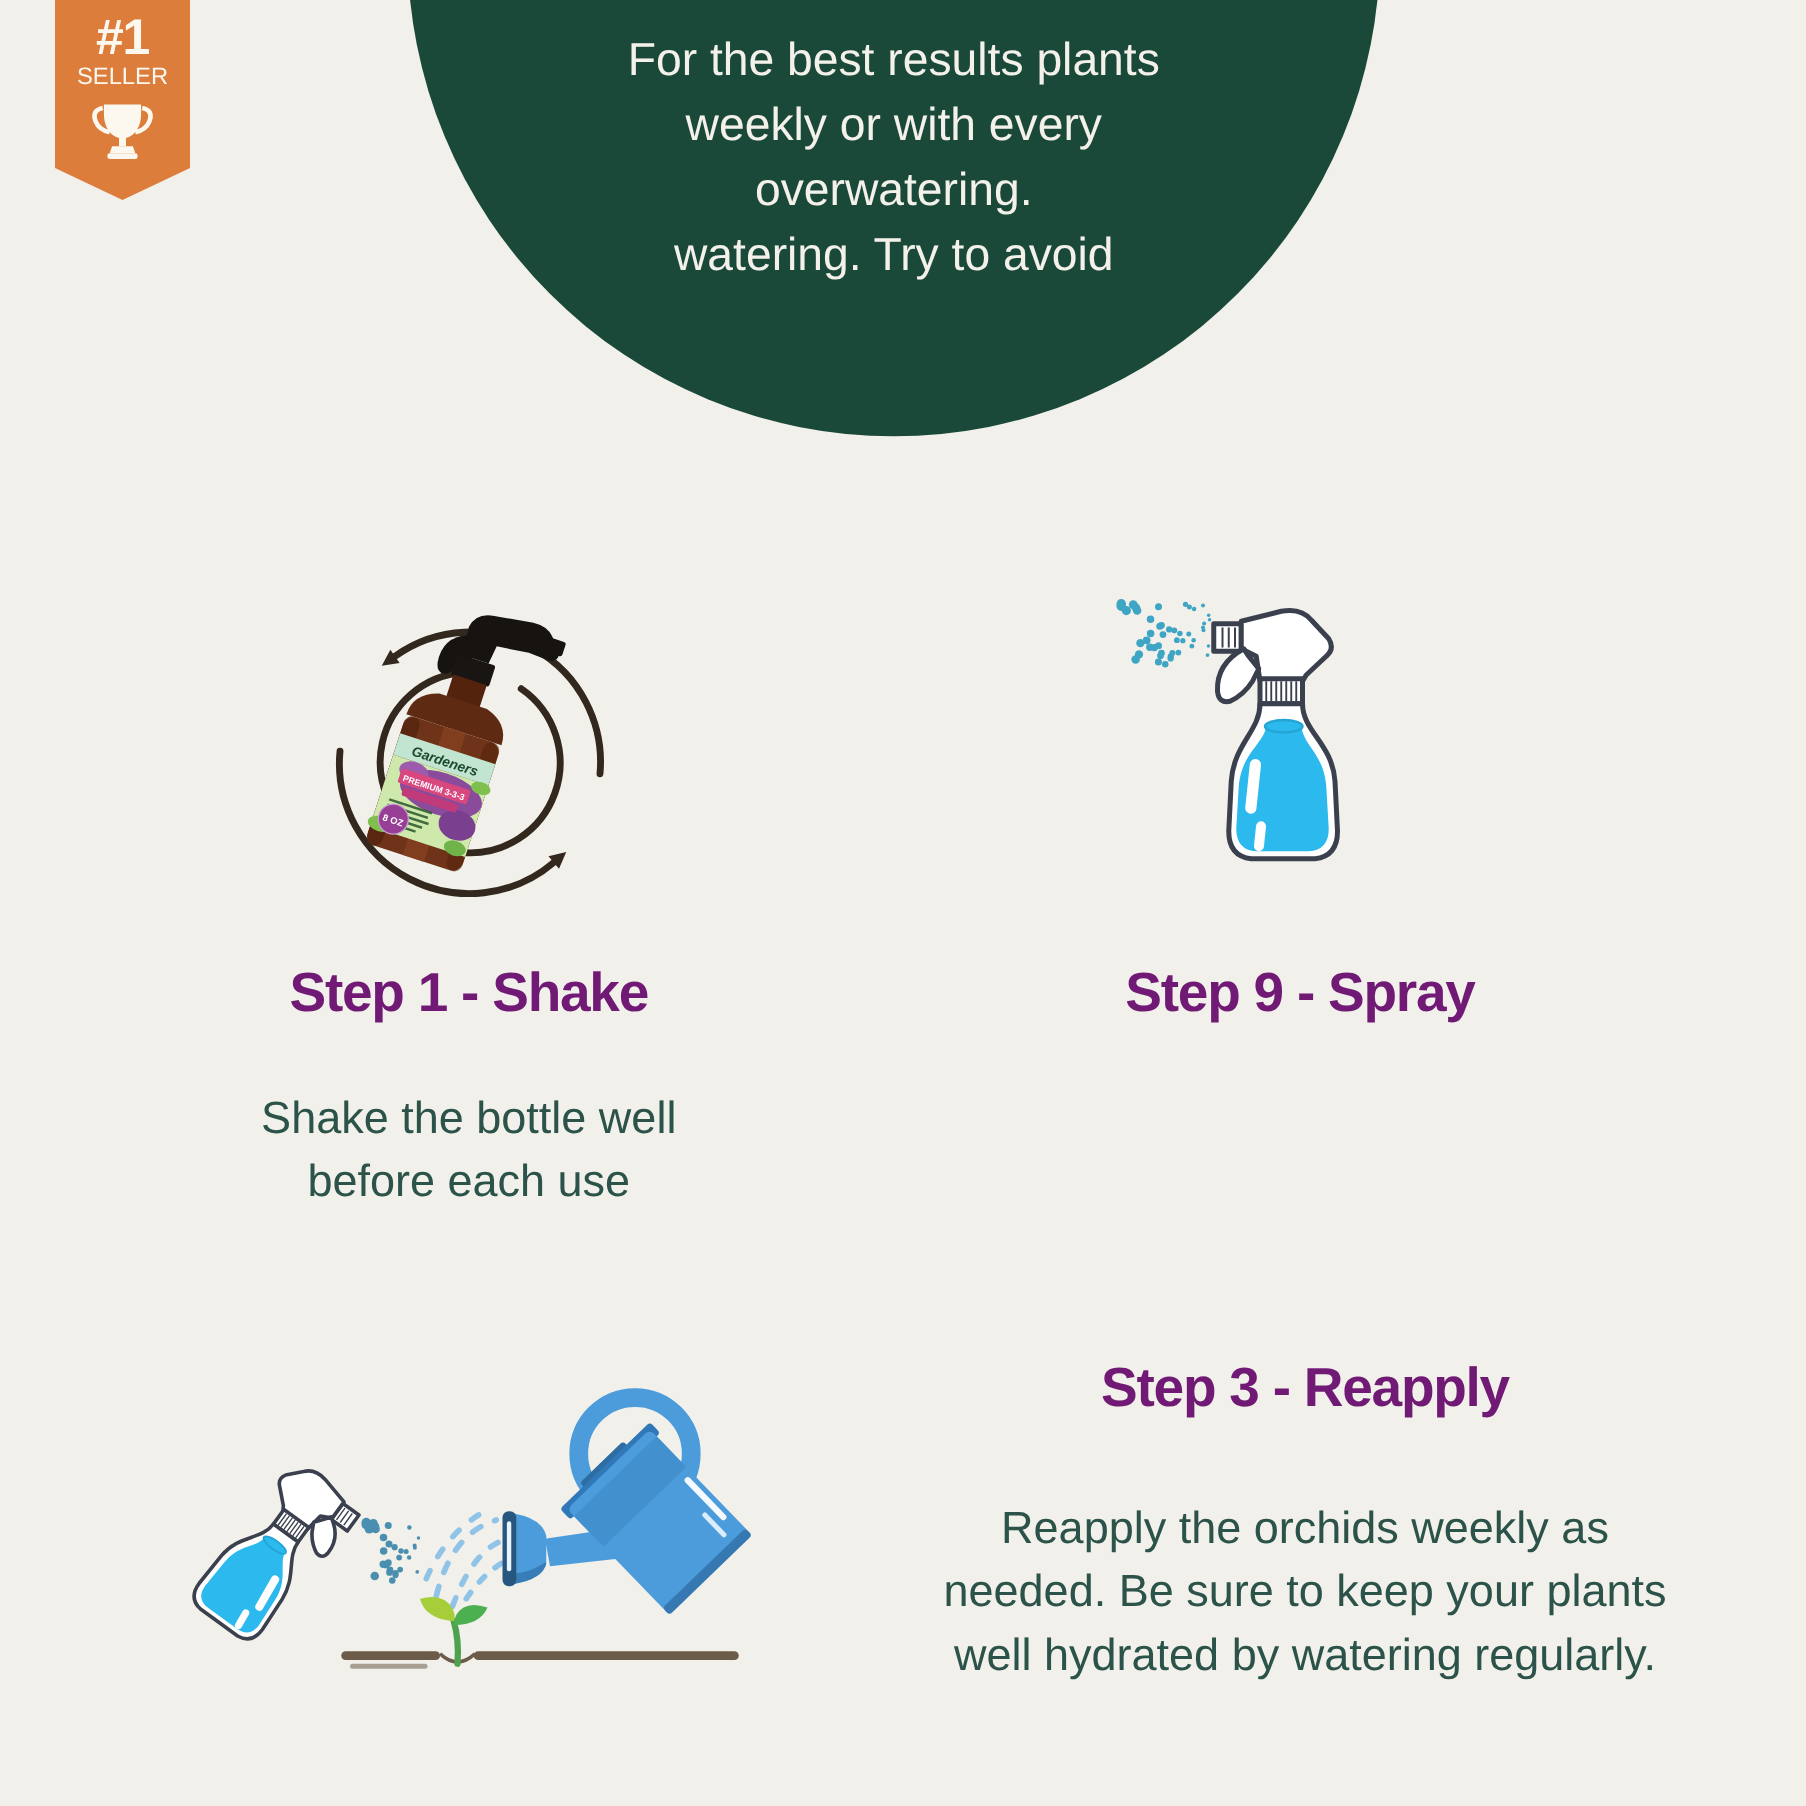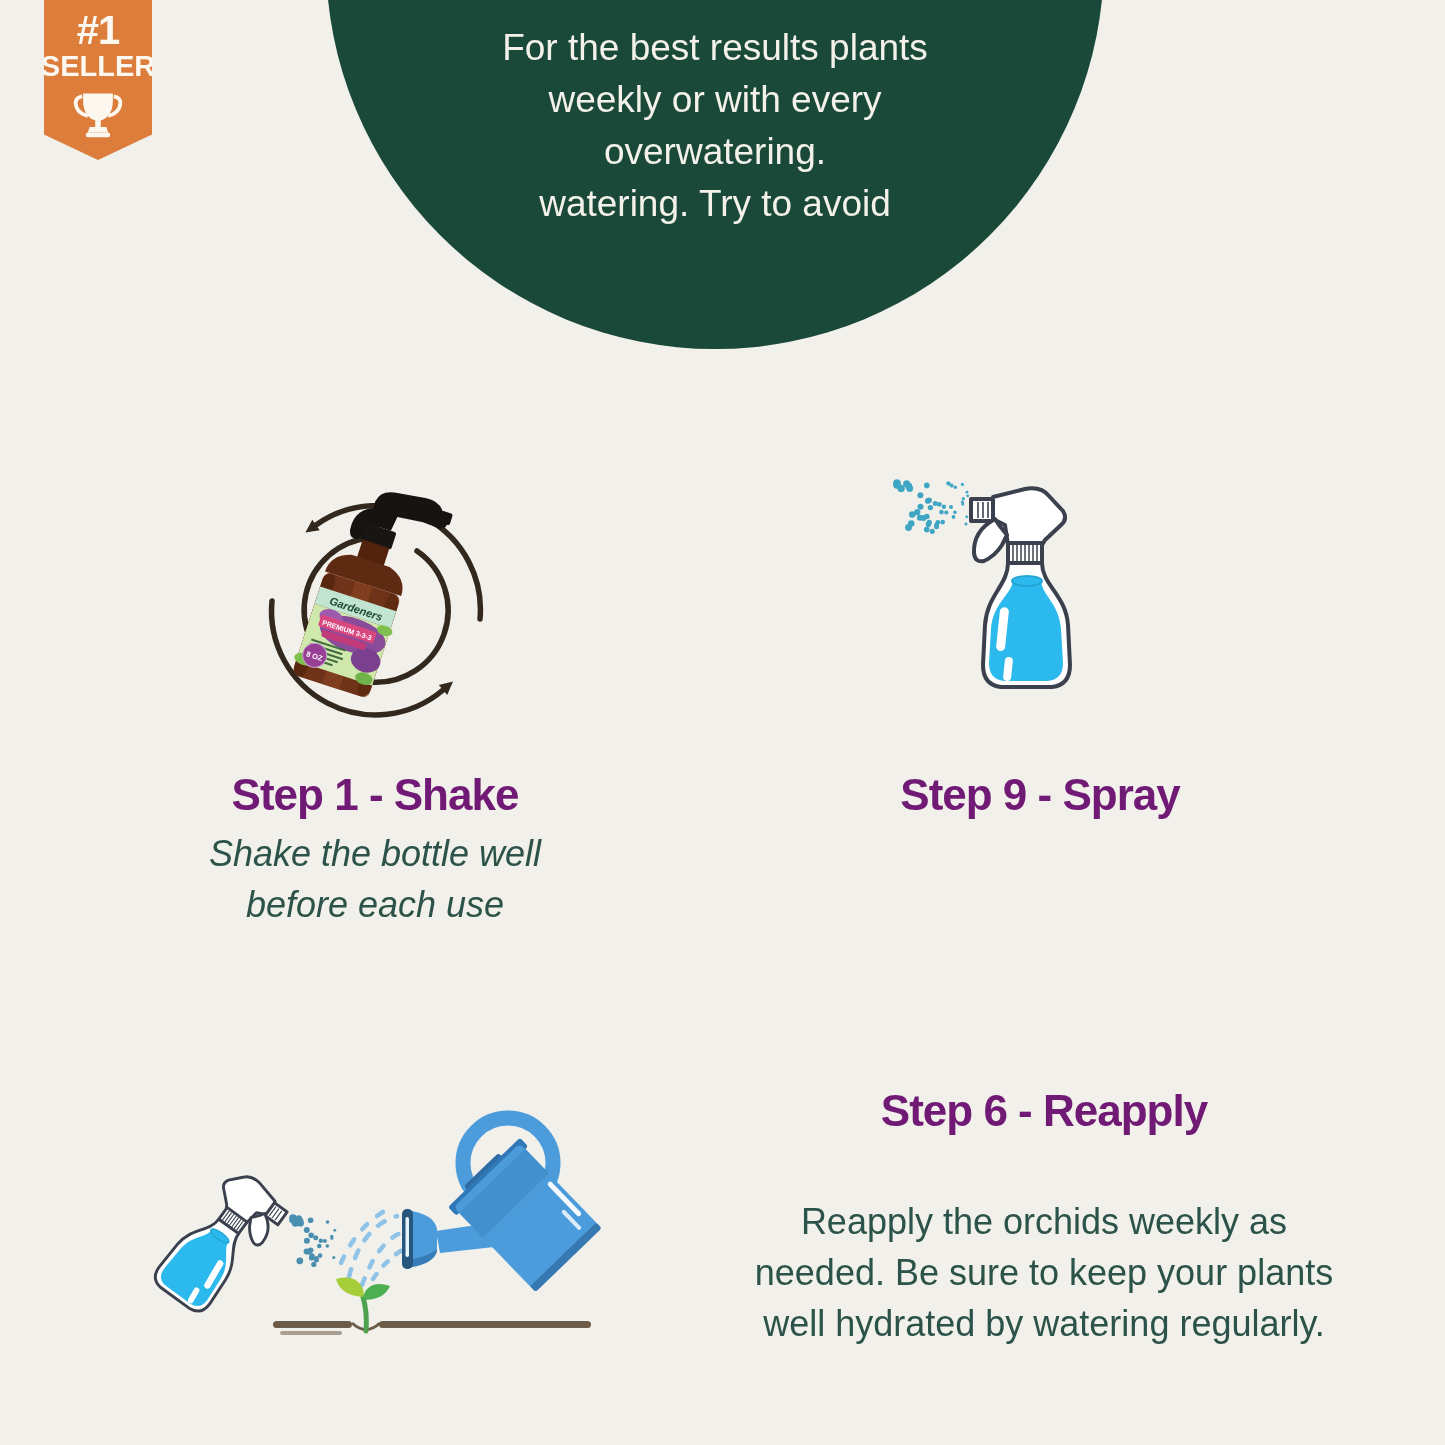--- a/index.html
+++ b/index.html
@@ -3,34 +3,34 @@
 <meta charset="utf-8">
 <style>
   html,body{margin:0;padding:0;background:#F2F0EA;}
   #canvas{position:relative;width:1445px;height:1445px;background:#F2F0EA;overflow:hidden;
           font-family:"Liberation Sans", sans-serif;}
   
   .badge{position:absolute;left:44px;top:0;width:108px;height:160px;background:#DC7D3B;
          clip-path:polygon(0 0,100% 0,100% 84%,50% 100%,0 84%);
          display:flex;flex-direction:column;align-items:center;color:#FCF8EF;}
   .badge .l1{font-size:40px;font-weight:bold;line-height:1;margin-top:10px;letter-spacing:-1px;}
-  .badge .l2{font-size:29px;font-weight:bold;line-height:1;margin-top:2px;letter-spacing:0;}
+  .badge .l2{font-size:19px;font-weight:normal;line-height:1;margin-top:2px;letter-spacing:0;}
   .badge svg{margin-top:7px;}
   
   .hero-circle{position:absolute;left:326px;top:-429px;width:778px;height:778px;border-radius:50%;
                background:#1A493A;}
   .hero-text{position:absolute;left:326px;top:8px;width:778px;text-align:center;color:#FFFFFF;}
   .hero-title{font-size:82px;font-weight:bold;letter-spacing:-2px;line-height:1.1;margin:0;}
   .hero-sub{margin-top:14px;font-size:37px;line-height:1.41;color:#F3F1EA;}
   
   .step-title{position:absolute;text-align:center;font-size:44px;font-weight:bold;
               color:#701a75;letter-spacing:-1px;margin:0;}
   .step-body{position:absolute;text-align:center;font-size:36px;line-height:1.42;color:#2C5349;}
   #t1{left:75px;top:770px;width:600px;}
-  #b1{left:75px;top:828px;width:600px;font-style:italic;}
+  #b1{left:75px;top:868px;width:600px;}
   #t2{left:740px;top:770px;width:600px;}
   #b2{left:740px;top:868px;width:600px;}
   #t3{left:714px;top:1086px;width:660px;}
   #b3{left:714px;top:1196px;width:660px;}
   
   .illus{position:absolute;}
   #il1{left:248px;top:486px;}
   #il2{left:875px;top:455px;}
   #il3{left:140px;top:1095px;}
 </style>
@@ -275,20 +275,20 @@
   </svg>
 
   <h2 id="t1" class="step-title">Step 1 - Shake</h2>
   <div id="b1" class="step-body">
     <div>Shake the bottle well</div>
     <div>before each use</div>
   </div>
 
   <h2 id="t2" class="step-title">Step 9 - Spray</h2>
 
-  <h2 id="t3" class="step-title">Step 6 - Reapply</h2>
+  <h2 id="t3" class="step-title">Step 3 - Reapply</h2>
   <div id="b3" class="step-body">
     <div>Reapply the orchids weekly as</div>
     <div>needed. Be sure to keep your plants</div>
     <div>well hydrated by watering regularly.</div>
   </div>
 
 </div>
 
 </body></html>

